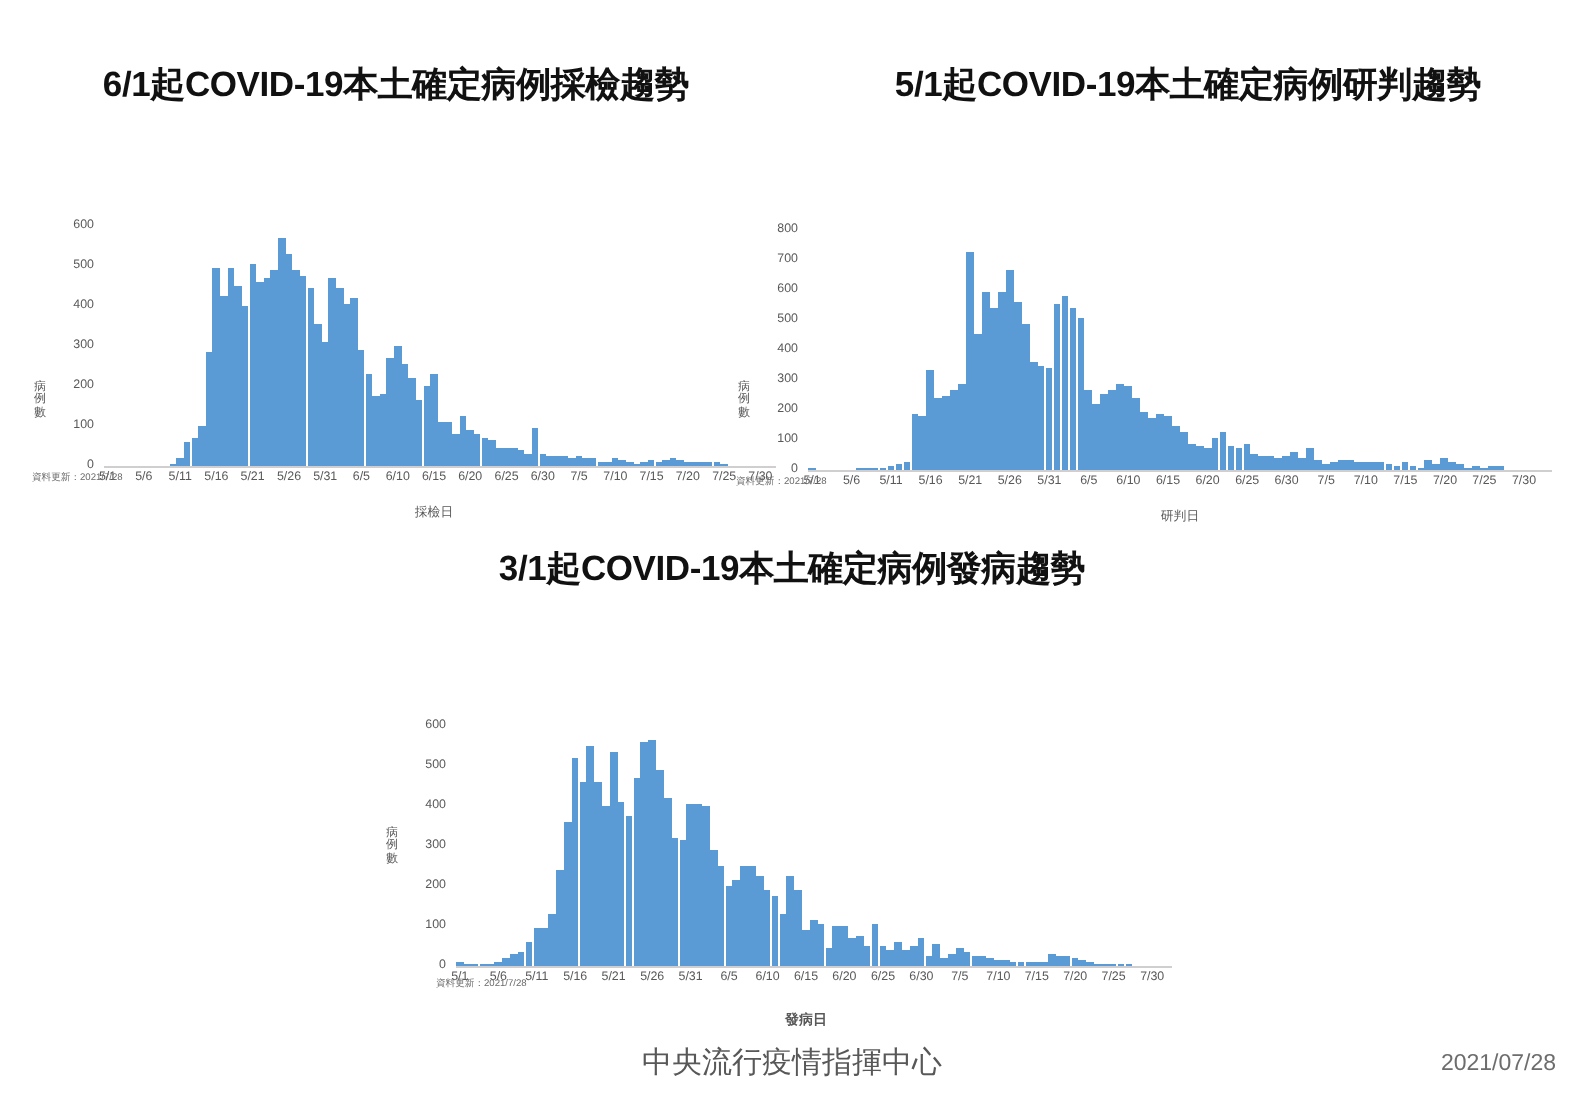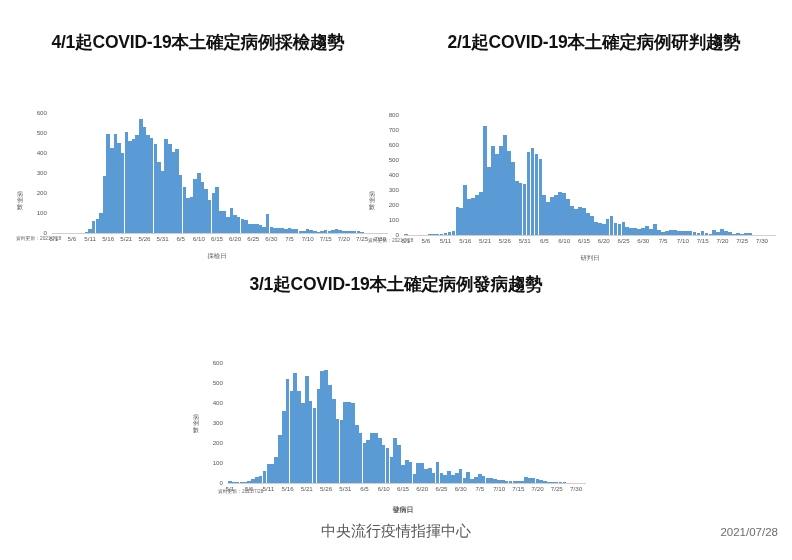--- a/index.html
+++ b/index.html
@@ -106,21 +106,21 @@
     position: absolute;
     font-size: 11.5px;
     color: #6d6d6d;
     white-space: nowrap;
   }
 </style>
 </head>
 <body>
 
 <div class="chart-block" style="left:0px; top:30px; width:396px;">
-  <div class="chart-title">4/1起COVID-19本土確定病例採檢趨勢</div>
+  <div class="chart-title">6/1起COVID-19本土確定病例採檢趨勢</div>
 
   <div class="plot-wrap" style="height:180px; margin-top:10px;">
 
     <div class="yaxis-name" style="left:16px; top:127px;">病例數</div>
 
     <div class="ytick" style="left:25px; top:46px;">600</div>
     <div class="ytick" style="left:25px; top:66px;">500</div>
     <div class="ytick" style="left:25px; top:86px;">400</div>
     <div class="ytick" style="left:25px; top:106px;">300</div>
     <div class="ytick" style="left:25px; top:126px;">200</div>
@@ -245,21 +245,21 @@
         <div class="xtick" style="left: 362.1px; top: 172px;">7/25</div>
         <div class="xtick" style="left: 380.2px; top: 172px;">7/30</div>
       </div>
     <div class="xaxis-name" style="left:217px; top:188px;">採檢日</div>
   </div>
 
   <div class="note" style="left:16px; top:205px;">資料更新：2021/7/28</div>
 </div>
 
 <div class="chart-block" style="left:396px; top:30px; width:396px;">
-  <div class="chart-title">2/1起COVID-19本土確定病例研判趨勢</div>
+  <div class="chart-title">5/1起COVID-19本土確定病例研判趨勢</div>
 
   <div class="plot-wrap" style="height:180px; margin-top:10px;">
     <div class="yaxis-name" style="left:-28px; top:127px;">病例數</div>
 
     <div class="ytick" style="left:-19px; top:48px;">800</div>
     <div class="ytick" style="left:-19px; top:63px;">700</div>
     <div class="ytick" style="left:-19px; top:78px;">600</div>
     <div class="ytick" style="left:-19px; top:93px;">500</div>
     <div class="ytick" style="left:-19px; top:108px;">400</div>
     <div class="ytick" style="left:-19px; top:123px;">300</div>

